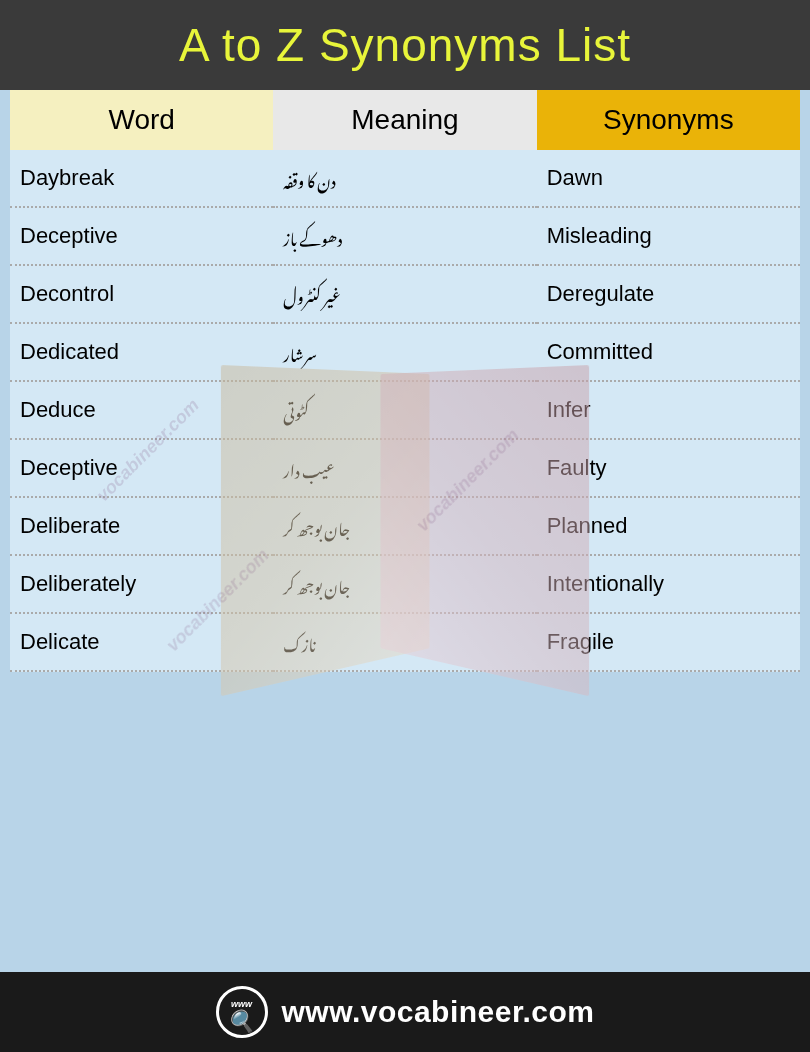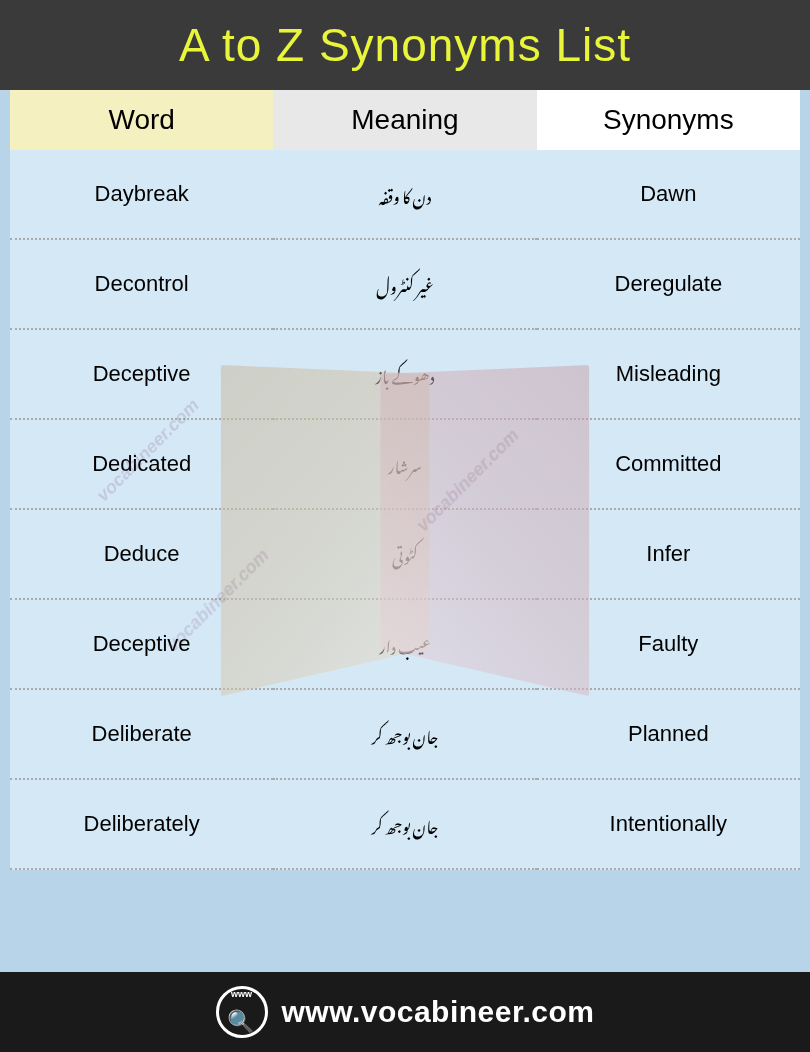--- a/index.html
+++ b/index.html
@@ -49,28 +49,28 @@
       background: #f5f0c0;
       width: 33.33%;
     }
 
     .header-meaning {
       background: #e8e8e8;
       width: 33.33%;
     }
 
     .header-synonyms {
-      background: #ffffff;
+      background: #eab308;
       width: 33.33%;
     }
 
     
     .data-row td {
-      padding: 24px 10px;
-      text-align: center;
+      padding: 8px 10px;
+      text-align: left;
       border-bottom: 2px dotted #aaa;
       background: #d4e8f5;
       font-size: 22px;
     }
 
     .data-row td.meaning-cell {
       font-family: 'Noto Nastaliq Urdu', 'Arial Unicode MS', Arial, sans-serif;
       font-size: 16px;
       direction: rtl;
     }
@@ -118,25 +118,26 @@
       gap: 14px;
     }
 
     .footer-icon {
       width: 52px;
       height: 52px;
       border: 3px solid white;
       border-radius: 50%;
       display: flex;
       align-items: center;
-      justify-content: space-between;
+      justify-content: flex-end;
       color: white;
       font-size: 11px;
       flex-shrink: 0;
       flex-direction: column;
+      font-style: italic;
     }
 
     .footer-icon .www-text {
       font-size: 9px;
       font-weight: bold;
       color: white;
     }
 
     .footer-icon .magnifier {
       font-size: 22px;
@@ -209,30 +210,30 @@
         <th class="header-synonyms">Synonyms</th>
       </tr>
     </thead>
     <tbody id="table-body">
     <tr class="data-row">
           <td>Daybreak</td>
           <td class="meaning-cell">دن کا وقفہ</td>
           <td>Dawn</td>
         </tr>
         <tr class="data-row">
+          <td>Deceptive</td>
+          <td class="meaning-cell">دھوکے باز</td>
+          <td>Misleading</td>
+        </tr>
+        <tr class="data-row">
           <td>Decontrol</td>
           <td class="meaning-cell">غیر کنٹرول</td>
           <td>Deregulate</td>
         </tr>
         <tr class="data-row">
-          <td>Deceptive</td>
-          <td class="meaning-cell">دھوکے باز</td>
-          <td>Misleading</td>
-        </tr>
-        <tr class="data-row">
           <td>Dedicated</td>
           <td class="meaning-cell">سرشار</td>
           <td>Committed</td>
         </tr>
         <tr class="data-row">
           <td>Deduce</td>
           <td class="meaning-cell">کٹوتی</td>
           <td>Infer</td>
         </tr>
         <tr class="data-row">
@@ -242,20 +243,25 @@
         </tr>
         <tr class="data-row">
           <td>Deliberate</td>
           <td class="meaning-cell">جان بوجھ کر</td>
           <td>Planned</td>
         </tr>
         <tr class="data-row">
           <td>Deliberately</td>
           <td class="meaning-cell">جان بوجھ کر</td>
           <td>Intentionally</td>
+        </tr>
+        <tr class="data-row">
+          <td>Delicate</td>
+          <td class="meaning-cell">نازک</td>
+          <td>Fragile</td>
         </tr>
       </tbody>
   </table>
 </div>
 
 <div class="footer">
   <div class="footer-icon">
     <span class="www-text">www</span>
     <span class="magnifier">🔍</span>
   </div>

